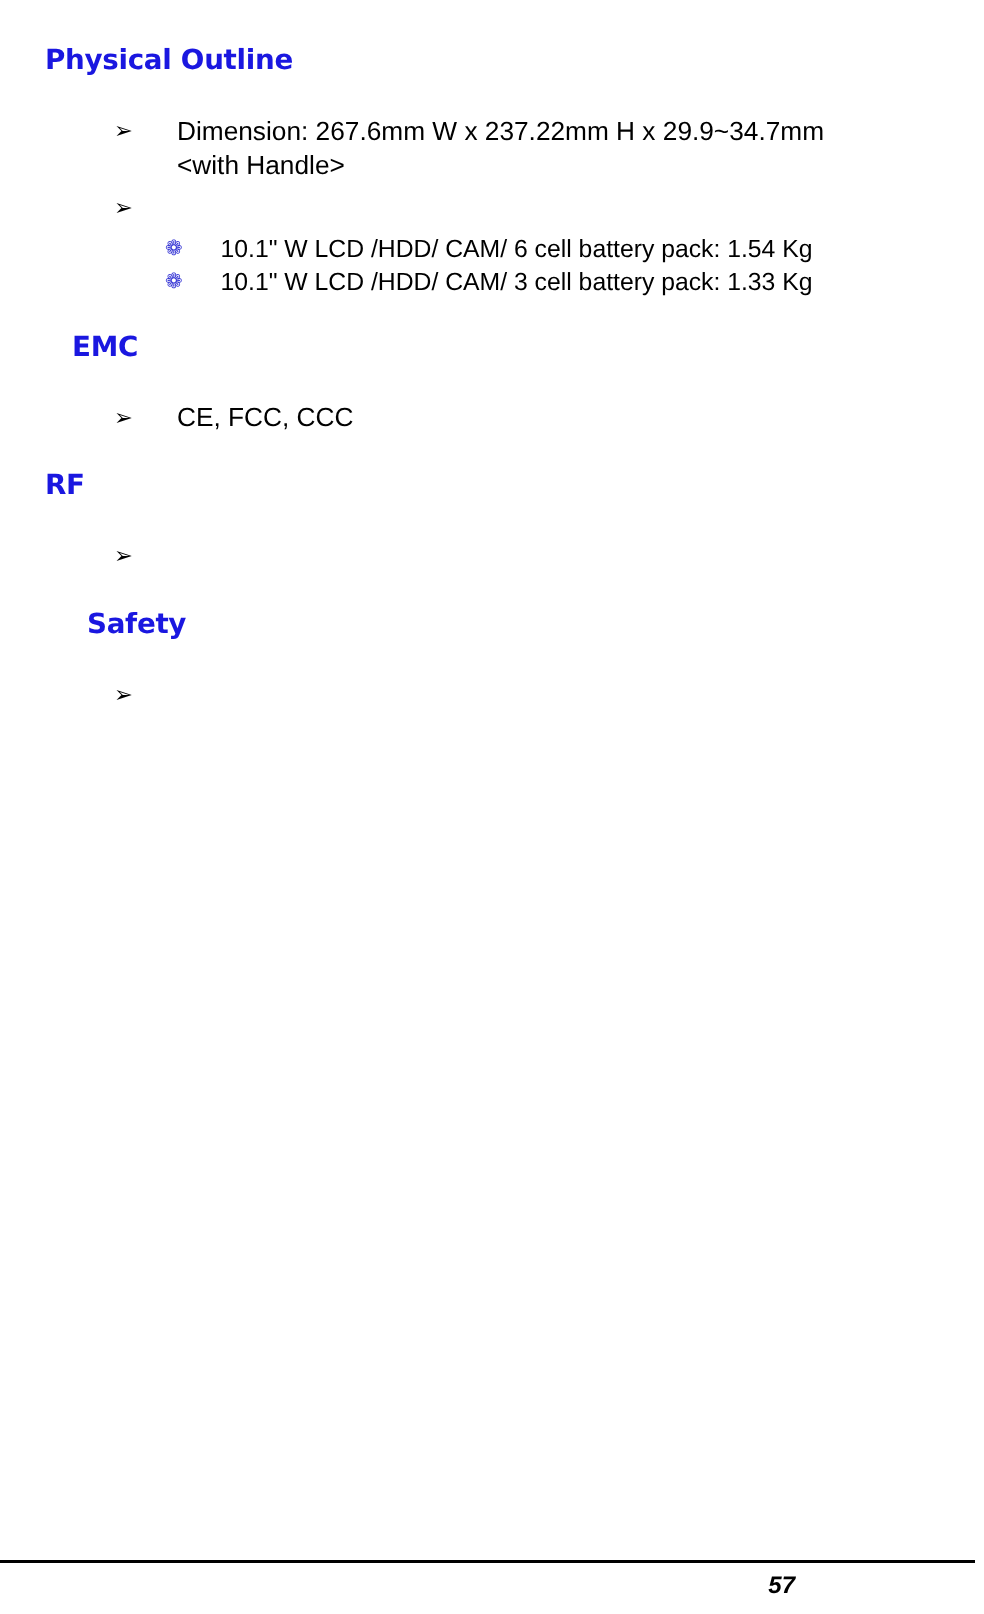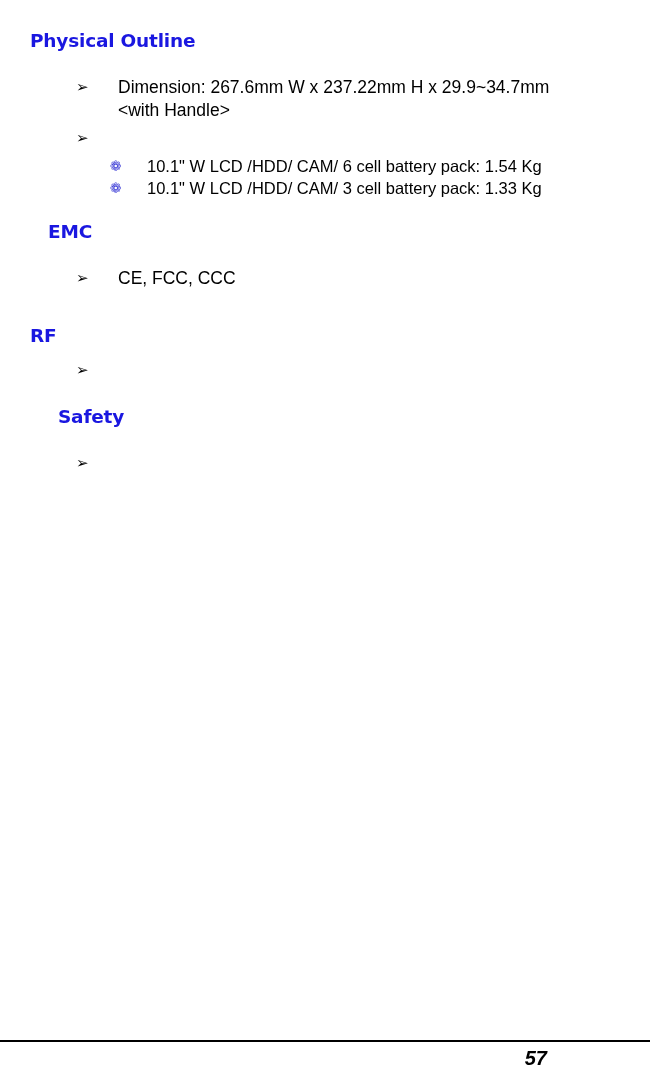--- a/index.html
+++ b/index.html
@@ -36,21 +36,21 @@
     font-family: "DejaVu Sans", sans-serif;
     font-weight: bold;
     font-size: 18.5px;
     letter-spacing: -0.2px;
     line-height: 1.1;
     margin: 0;
     padding: 0;
   }
   .h-physical { position: absolute; left: 30px; top: 31px; }
   .h-emc      { position: absolute; left: 48px; top: 222px; }
-  .h-rf       { position: absolute; left: 30px; top: 314px; margin-top: 12px; }
+  .h-rf       { position: absolute; left: 30px; top: 314px; }
   .h-safety   { position: absolute; left: 30px; top: 407px; margin-left: 28px; }
 
   
   .bullet-l1 {
     position: absolute;
     left: 0;
     width: 656px;
     font-family: "Liberation Sans", sans-serif;
     font-size: 17.5px;
     line-height: 23px;
@@ -113,26 +113,26 @@
   .footer-rule {
     position: absolute;
     left: 0px;
     top: 1040px;
     width: 650px;
     height: 2px;
     background: #000000;
   }
   .footer-pageno {
     position: absolute;
-    right: 1px;
+    right: 18px;
     top: 1047px;
     font-family: "Liberation Sans", sans-serif;
     font-weight: bold;
     font-style: italic;
-    font-size: 20px;
+    font-size: 16px;
     line-height: 22px;
     color: #000000;
   }
 </style>
 </head>
 <body>
 
 <div class="page">
   <div class="content">
 

